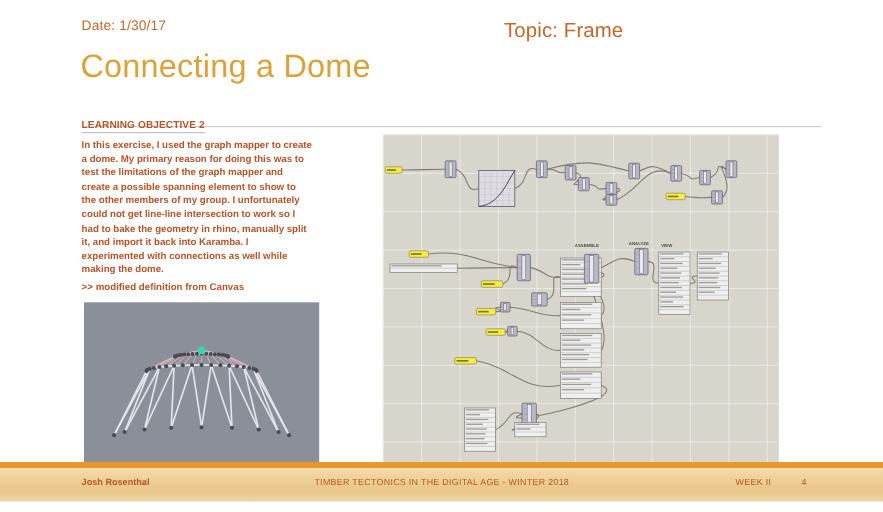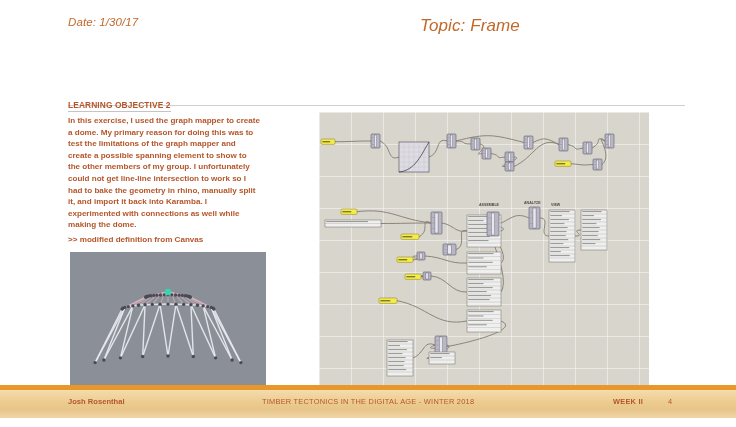--- a/index.html
+++ b/index.html
@@ -15,21 +15,20 @@
     font-family: "Liberation Sans", sans-serif;
     background: #ffffff;
   }
 
   
   #slide-header {
     position: absolute;
     left: 0; top: 0;
     width: 736px;
     height: 90px;
-    font-style: italic;
   }
   #date-line {
     position: absolute;
     left: 68px; top: 16px;
     font-size: 11.5px;
     color: #c1692c;
     letter-spacing: .1px;
   }
   #topic-line {
     position: absolute;
@@ -147,35 +146,35 @@
     font-size: 7.4px;
     color: #b5562a;
     letter-spacing: .25px;
   }
   #footer-week {
     position: absolute;
     left: 613px; top: 12px;
     font-size: 7.4px;
     color: #b5562a;
     letter-spacing: .25px;
-    font-weight: bold;
   }
   #footer-page {
     position: absolute;
     left: 668px; top: 12px;
     font-size: 7.4px;
     color: #b5562a;
   }
 </style>
 </head>
 <body>
 
 <div id="slide-header">
   <div id="date-line">Date: 1/30/17</div>
   <div id="topic-line">Topic: Frame</div>
+  <div id="slide-title">Connecting a Dome</div>
 </div>
 
 <div id="objective-rule"></div>
 <div id="objective-block">
   <div id="objective-heading">LEARNING OBJECTIVE 2</div>
   <div id="objective-body">In this exercise, I used the graph mapper to create a dome.  My primary reason for doing this was to test the limitations of the graph mapper and create a possible spanning element to show to the other members of my group.  I unfortunately could not get line-line intersection to work so I had to bake the geometry in rhino, manually split it, and import it back into Karamba.  I experimented with connections as well while making the dome.</div>
   <div id="objective-note">&gt;&gt; modified definition from Canvas</div>
 </div>
 
 <div id="dome-image">

